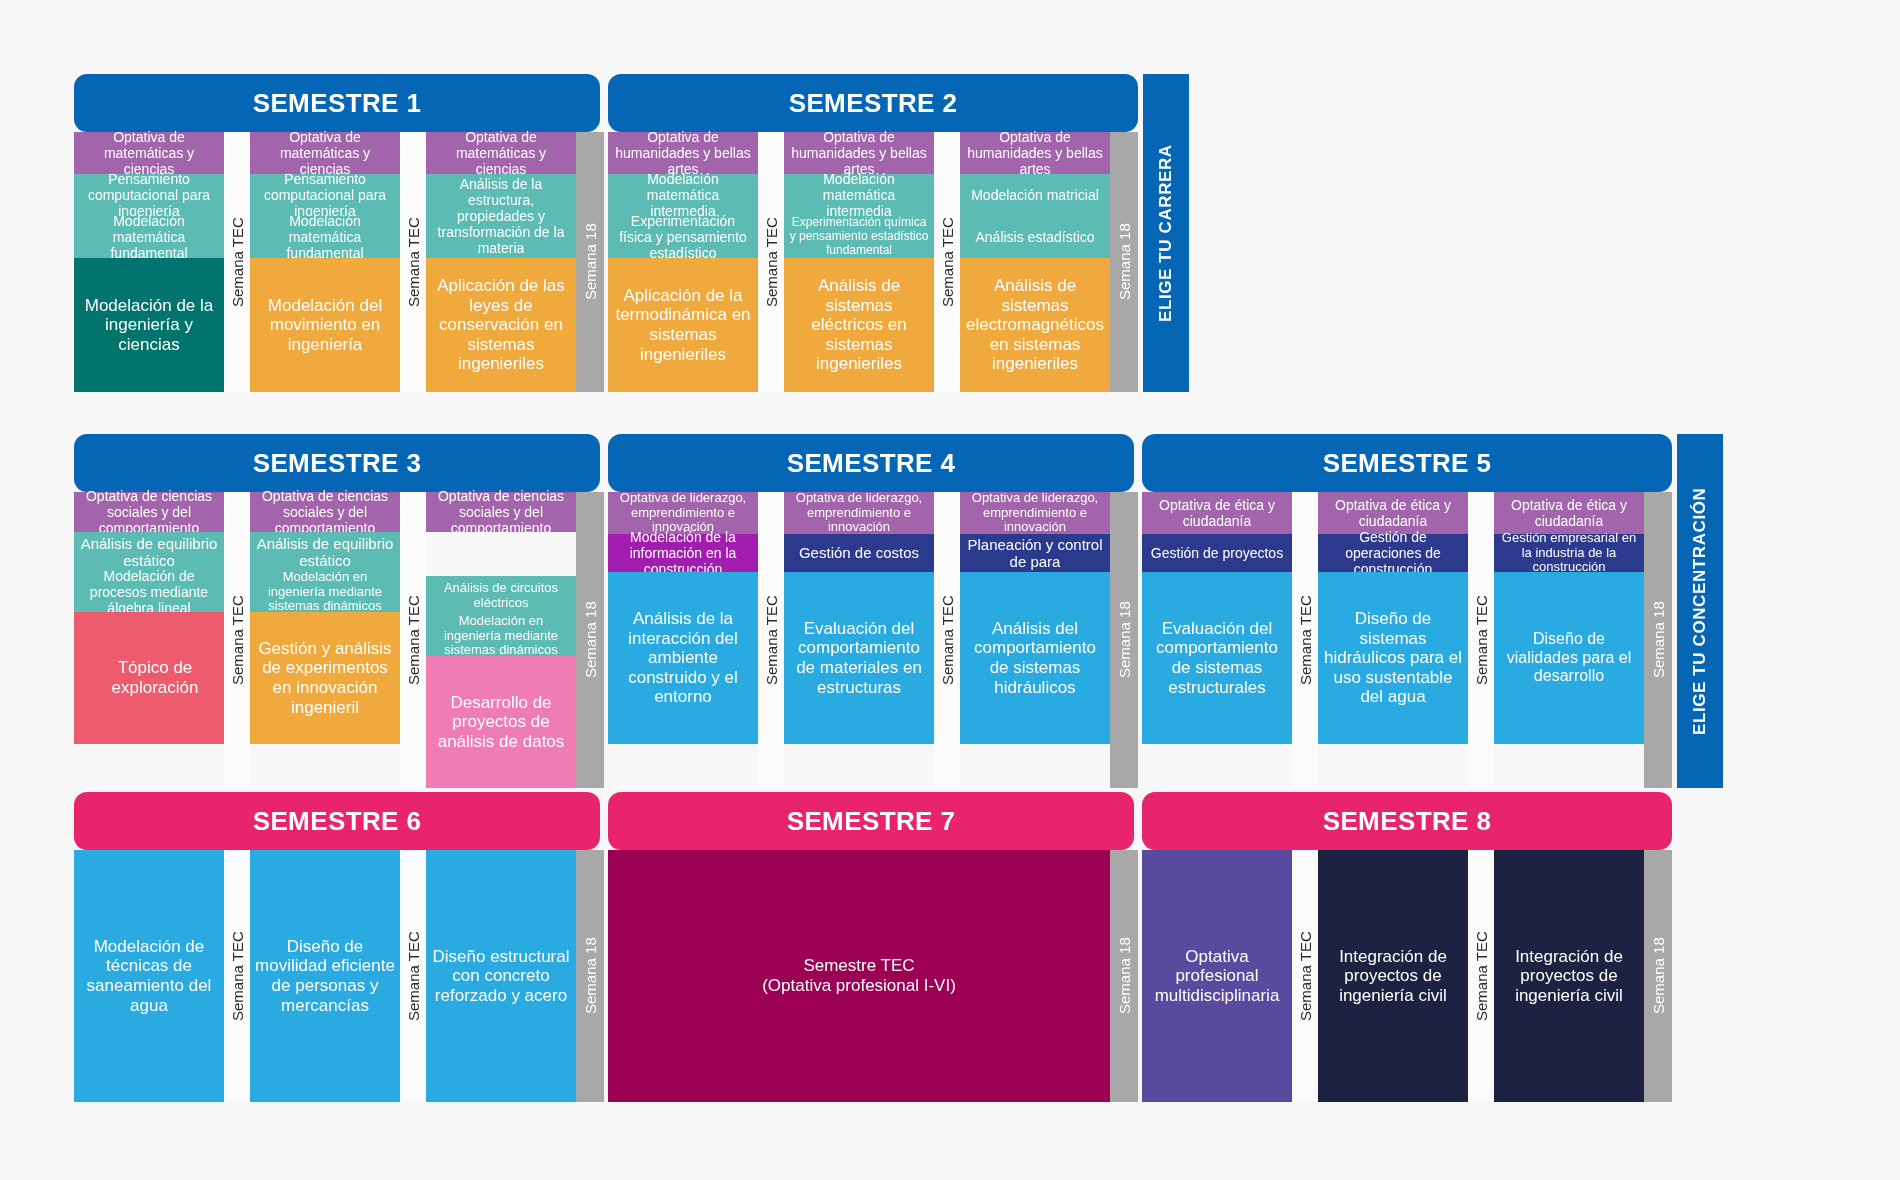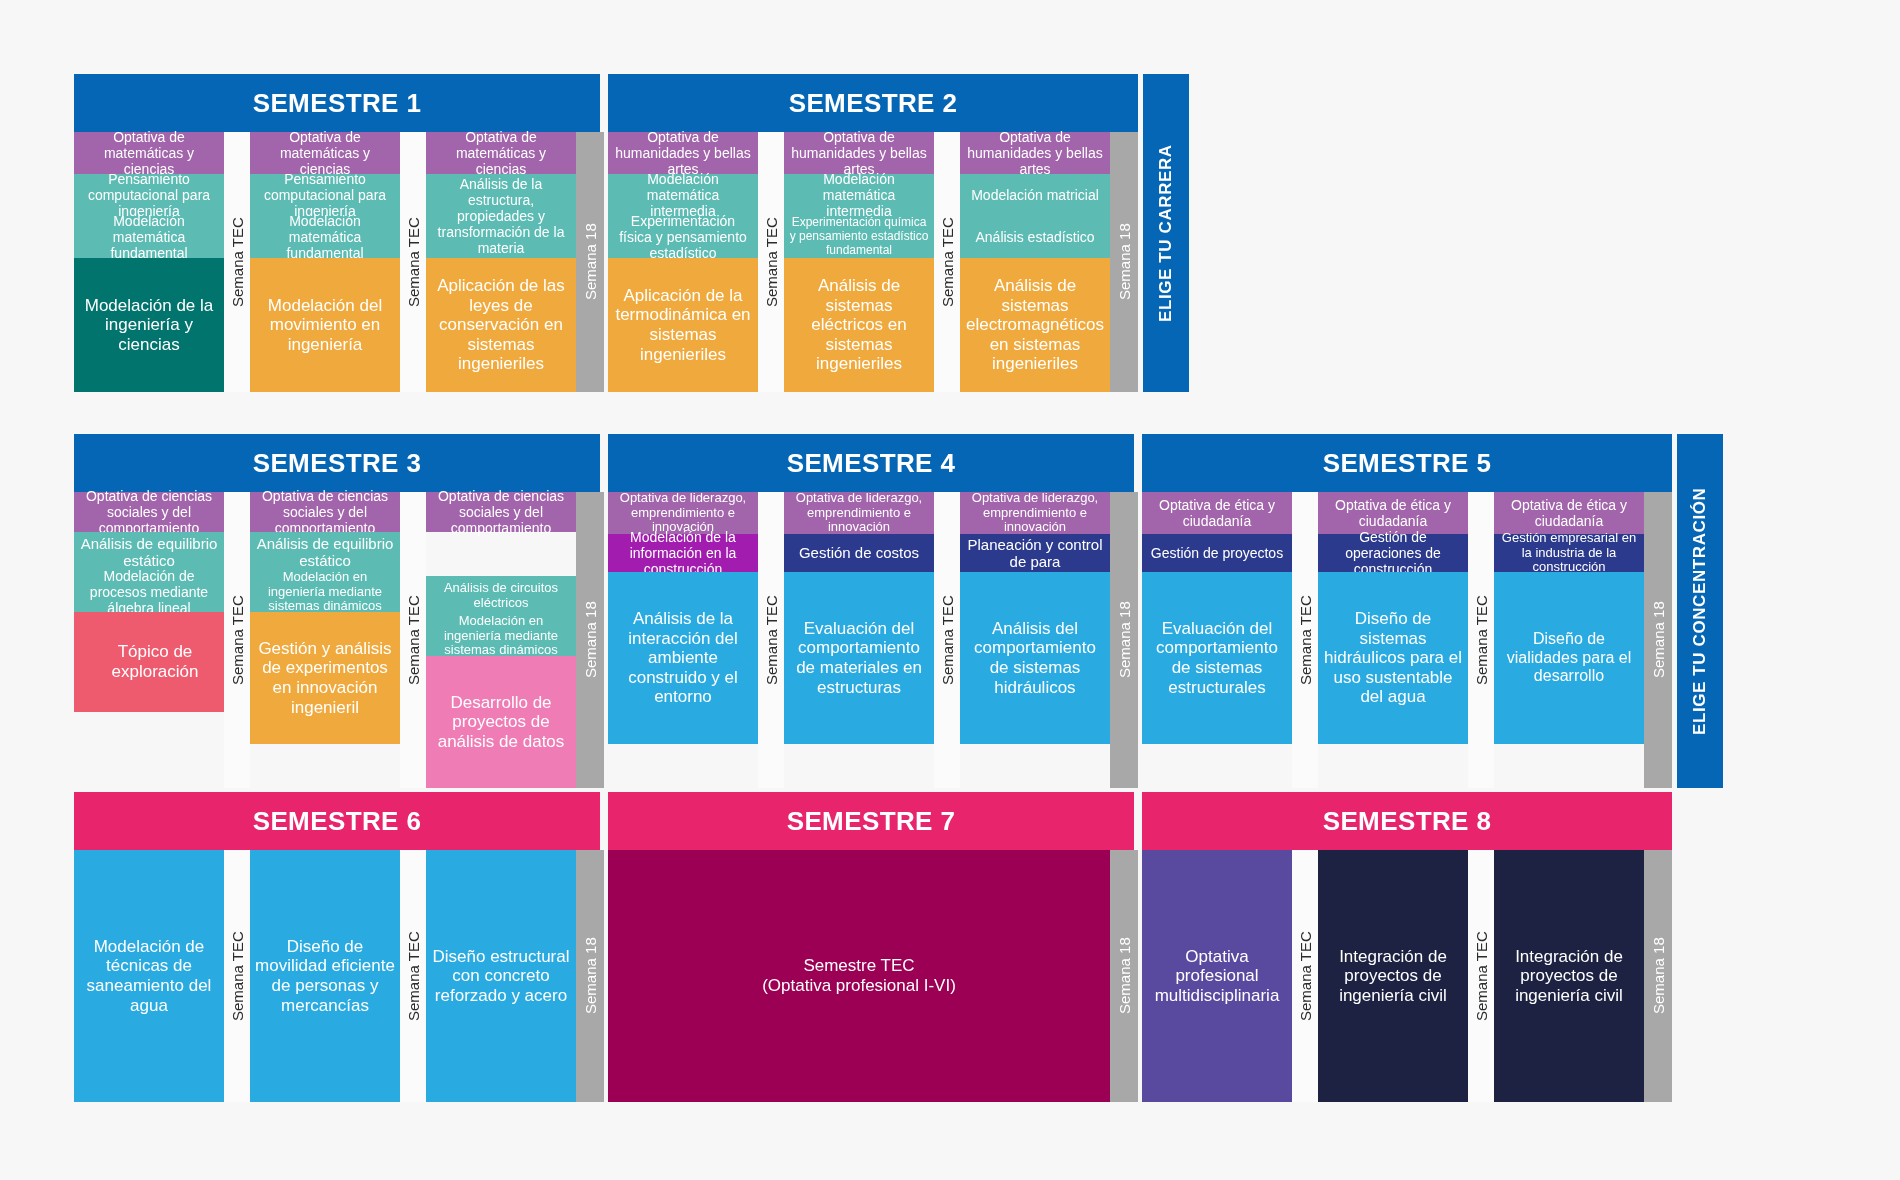--- a/index.html
+++ b/index.html
@@ -13,21 +13,21 @@
 
   
   .row{ position:absolute; display:flex; align-items:stretch; }
 
   .semgroup{ display:flex; flex-direction:column; }
   .semgroup-body{ display:flex; align-items:stretch; flex:1; }
 
   .sem-header{
     color:#fff; font-weight:bold; letter-spacing:.4px;
     display:flex; align-items:center; justify-content:center;
-    font-size:26px; height:58px;
+    font-size:26px; height:58px;border-radius:13px;
   }
   .hdr-blue{ background:#0566b5; }
   .hdr-pink{ background:#e8246c; }
 
   
   .course-col{ display:flex; flex-direction:column; }
   .card{
     color:#fff; display:flex; align-items:center; justify-content:center;
     text-align:center; line-height:1.15; padding:3px 5px;
   }
@@ -112,21 +112,21 @@
         <div class="elige" style="width: 46px;">ELIGE TU CARRERA</div>
       </div>
       <div class="row" style="left: 74px; top: 434px;">
         <div class="semgroup" style="width: 530px;">
           <div class="sem-header hdr-blue" style="margin-right: 4px;">SEMESTRE 3</div>
           <div class="semgroup-body">
             <div class="course-col" style="width: 150px;">
               <div class="card" style="background: rgb(162, 100, 170); height: 40px; font-size: 14px;">Optativa de ciencias sociales y del comportamiento</div>
               <div class="card" style="background: rgb(92, 188, 180); height: 40px; font-size: 15px;">Análisis de equilibrio estático</div>
               <div class="card" style="background: rgb(92, 188, 180); height: 40px; font-size: 14px;">Modelación de procesos mediante álgebra lineal</div>
-              <div class="card" style="background: rgb(239, 91, 110); height: 100px; font-size: 17px; padding-left: 17px;">Tópico de exploración</div>
+              <div class="card" style="background: rgb(239, 91, 110); height: 132px; font-size: 17px; padding-left: 17px;">Tópico de exploración</div>
             </div>
             <div class="sep sep-tec" style="width: 26px;">Semana TEC</div>
             <div class="course-col" style="width: 150px;">
               <div class="card" style="background: rgb(162, 100, 170); height: 40px; font-size: 14px;">Optativa de ciencias sociales y del comportamiento</div>
               <div class="card" style="background: rgb(92, 188, 180); height: 40px; font-size: 15px;">Análisis de equilibrio estático</div>
               <div class="card" style="background: rgb(92, 188, 180); height: 40px; font-size: 13px;">Modelación en ingeniería mediante sistemas dinámicos</div>
               <div class="card" style="background: rgb(240, 169, 60); height: 132px; font-size: 17px;">Gestión y análisis de experimentos en innovación ingenieril</div>
             </div>
             <div class="sep sep-tec" style="width: 26px;">Semana TEC</div>
             <div class="course-col" style="width: 150px;">

